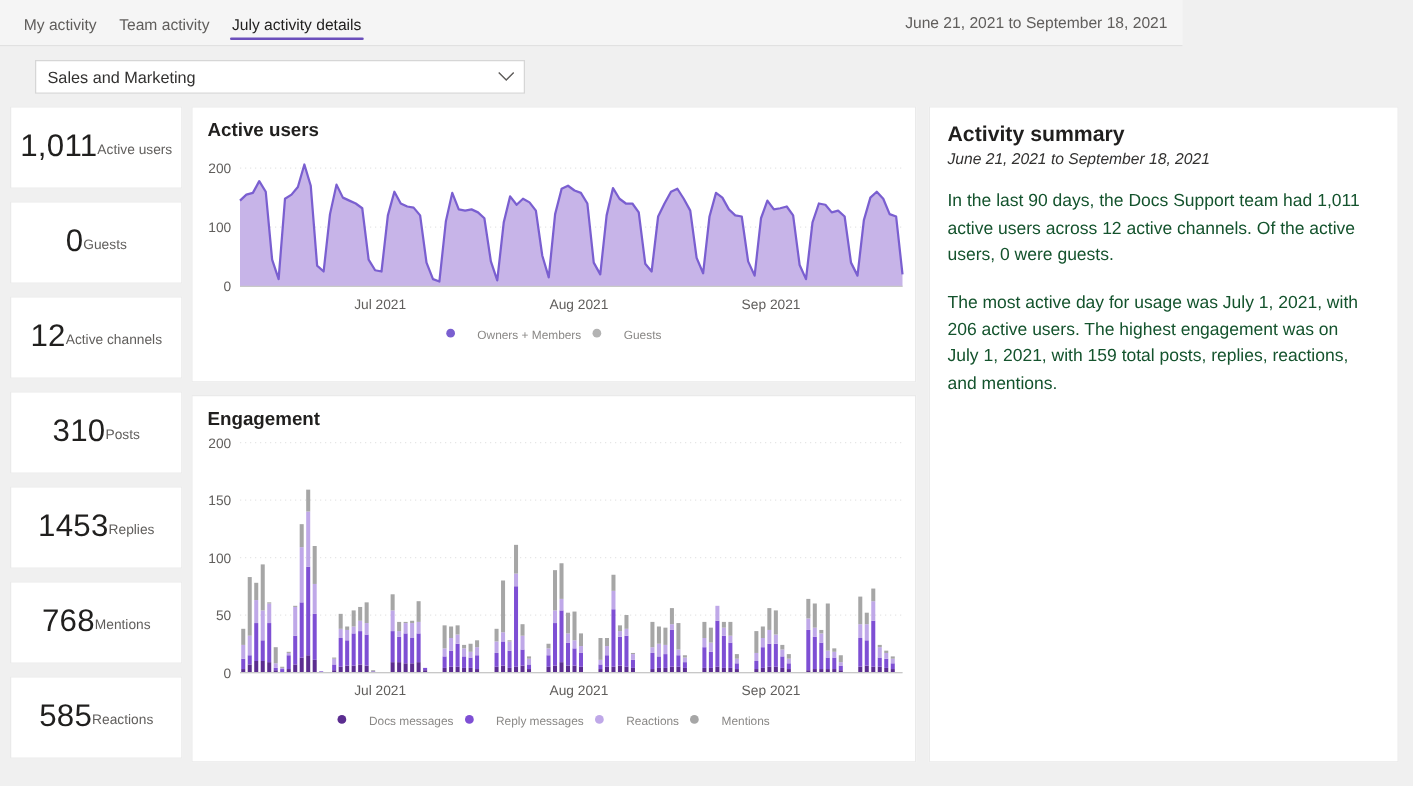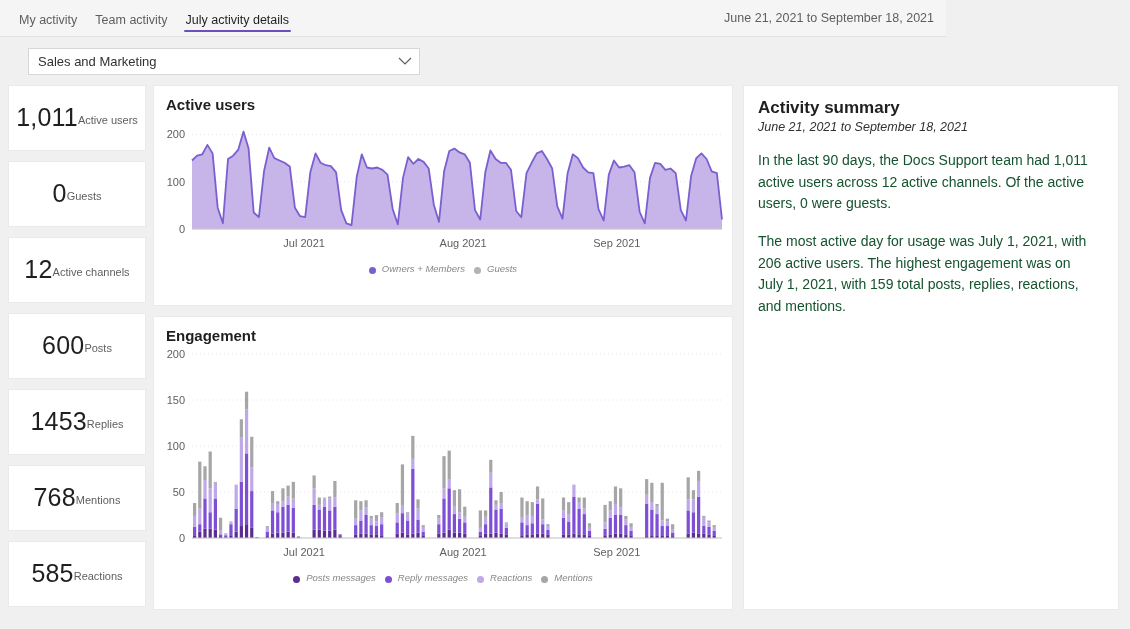--- a/index.html
+++ b/index.html
@@ -64,21 +64,21 @@
     padding: 10px 0 0 12px;
   }
 
   .chartbox { position: relative; width: 100%; }
   .chartbox svg { display: block; }
 
   .legend {
     display: flex; justify-content: center; align-items: center; gap: 9px;
     font-size: 9.5px; color: #8A8886;
   }
-  .legend-item { display: flex; align-items: flex-end; gap: 6px; white-space: nowrap; font-style: italic; }
+  .legend-item { display: flex; align-items: flex-start; gap: 18px; white-space: nowrap; }
   .legend-dot { width: 7px; height: 7px; border-radius: 50%; display: inline-block; }
 
   
   .sum-title { font-size: 17px; font-weight: bold; color: #201F1E; padding: 12px 0 0 14px; }
   .sum-sub { font-size: 12.5px; font-style: italic; color: #323130; padding: 2px 0 0 14px; }
   .sum-p {
     font-size: 14px; color: #14532d; line-height: 1.55;
     padding: 0 22px 0 14px; margin-top: 16px;
   }
 </style>
@@ -116,21 +116,21 @@
   </div>
   <div class="kpi">
     <div class="kpi-value">0</div>
     <div class="kpi-label">Guests</div>
   </div>
   <div class="kpi">
     <div class="kpi-value">12</div>
     <div class="kpi-label">Active channels</div>
   </div>
   <div class="kpi">
-    <div class="kpi-value">600</div>
+    <div class="kpi-value">310</div>
     <div class="kpi-label">Posts</div>
   </div>
   <div class="kpi">
     <div class="kpi-value">1453</div>
     <div class="kpi-label">Replies</div>
   </div>
   <div class="kpi">
     <div class="kpi-value">768</div>
     <div class="kpi-label">Mentions</div>
   </div>
@@ -497,21 +497,21 @@
         <rect x="558.60" y="181.12" width="3.22" height="1.84" fill="#A6A6A6"></rect>
         <line x1="38" y1="194" x2="568" y2="194" stroke="#C8C8C8" stroke-width="1"></line>
         <text x="150.15" y="212" text-anchor="middle" font-size="11" fill="#605E5C" font-family="&quot;Liberation Sans&quot;, sans-serif">Jul 2021</text>
         <text x="309.15" y="212" text-anchor="middle" font-size="11" fill="#605E5C" font-family="&quot;Liberation Sans&quot;, sans-serif">Aug 2021</text>
         <text x="462.85" y="212" text-anchor="middle" font-size="11" fill="#605E5C" font-family="&quot;Liberation Sans&quot;, sans-serif">Sep 2021</text>
       </svg>
   </div>
   <div class="legend" id="legend-engagement">
       <div class="legend-item">
         <span class="legend-dot" style="background: rgb(91, 45, 144);"></span>
-        <span>Posts messages</span>
+        <span>Docs messages</span>
       </div>
       <div class="legend-item">
         <span class="legend-dot" style="background: rgb(126, 79, 212);"></span>
         <span>Reply messages</span>
       </div>
       <div class="legend-item">
         <span class="legend-dot" style="background: rgb(191, 168, 232);"></span>
         <span>Reactions</span>
       </div>
       <div class="legend-item">

